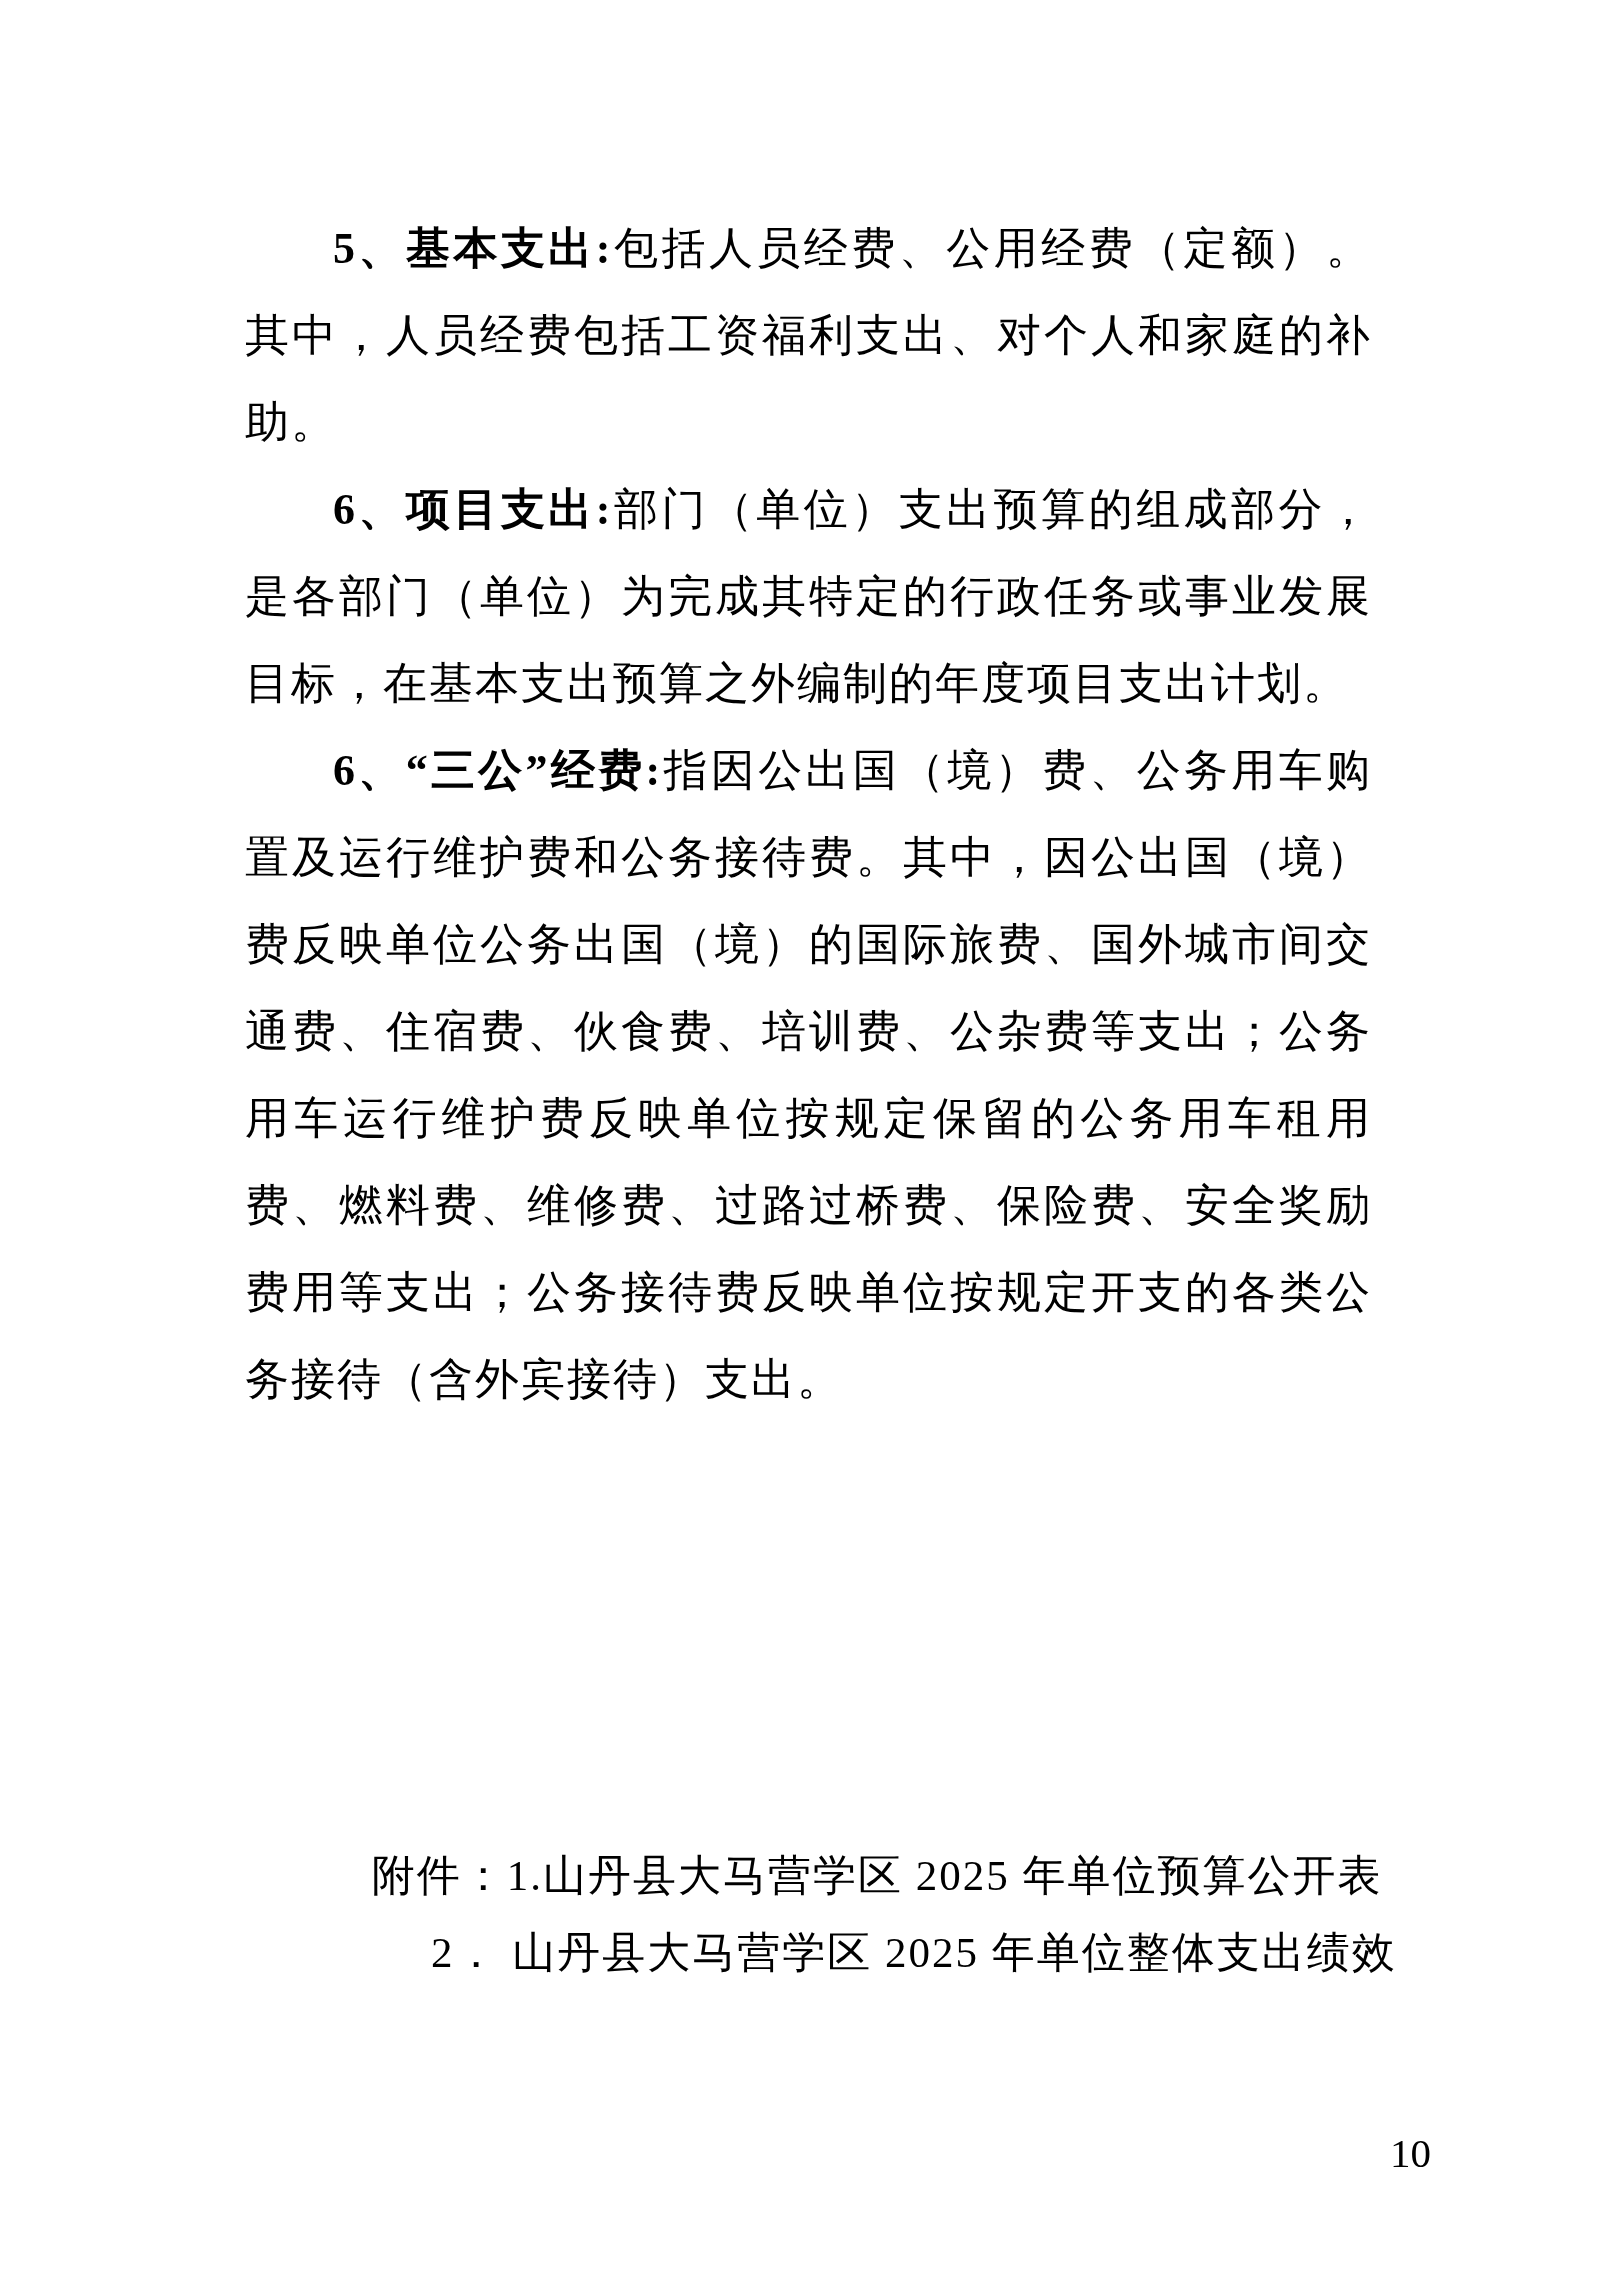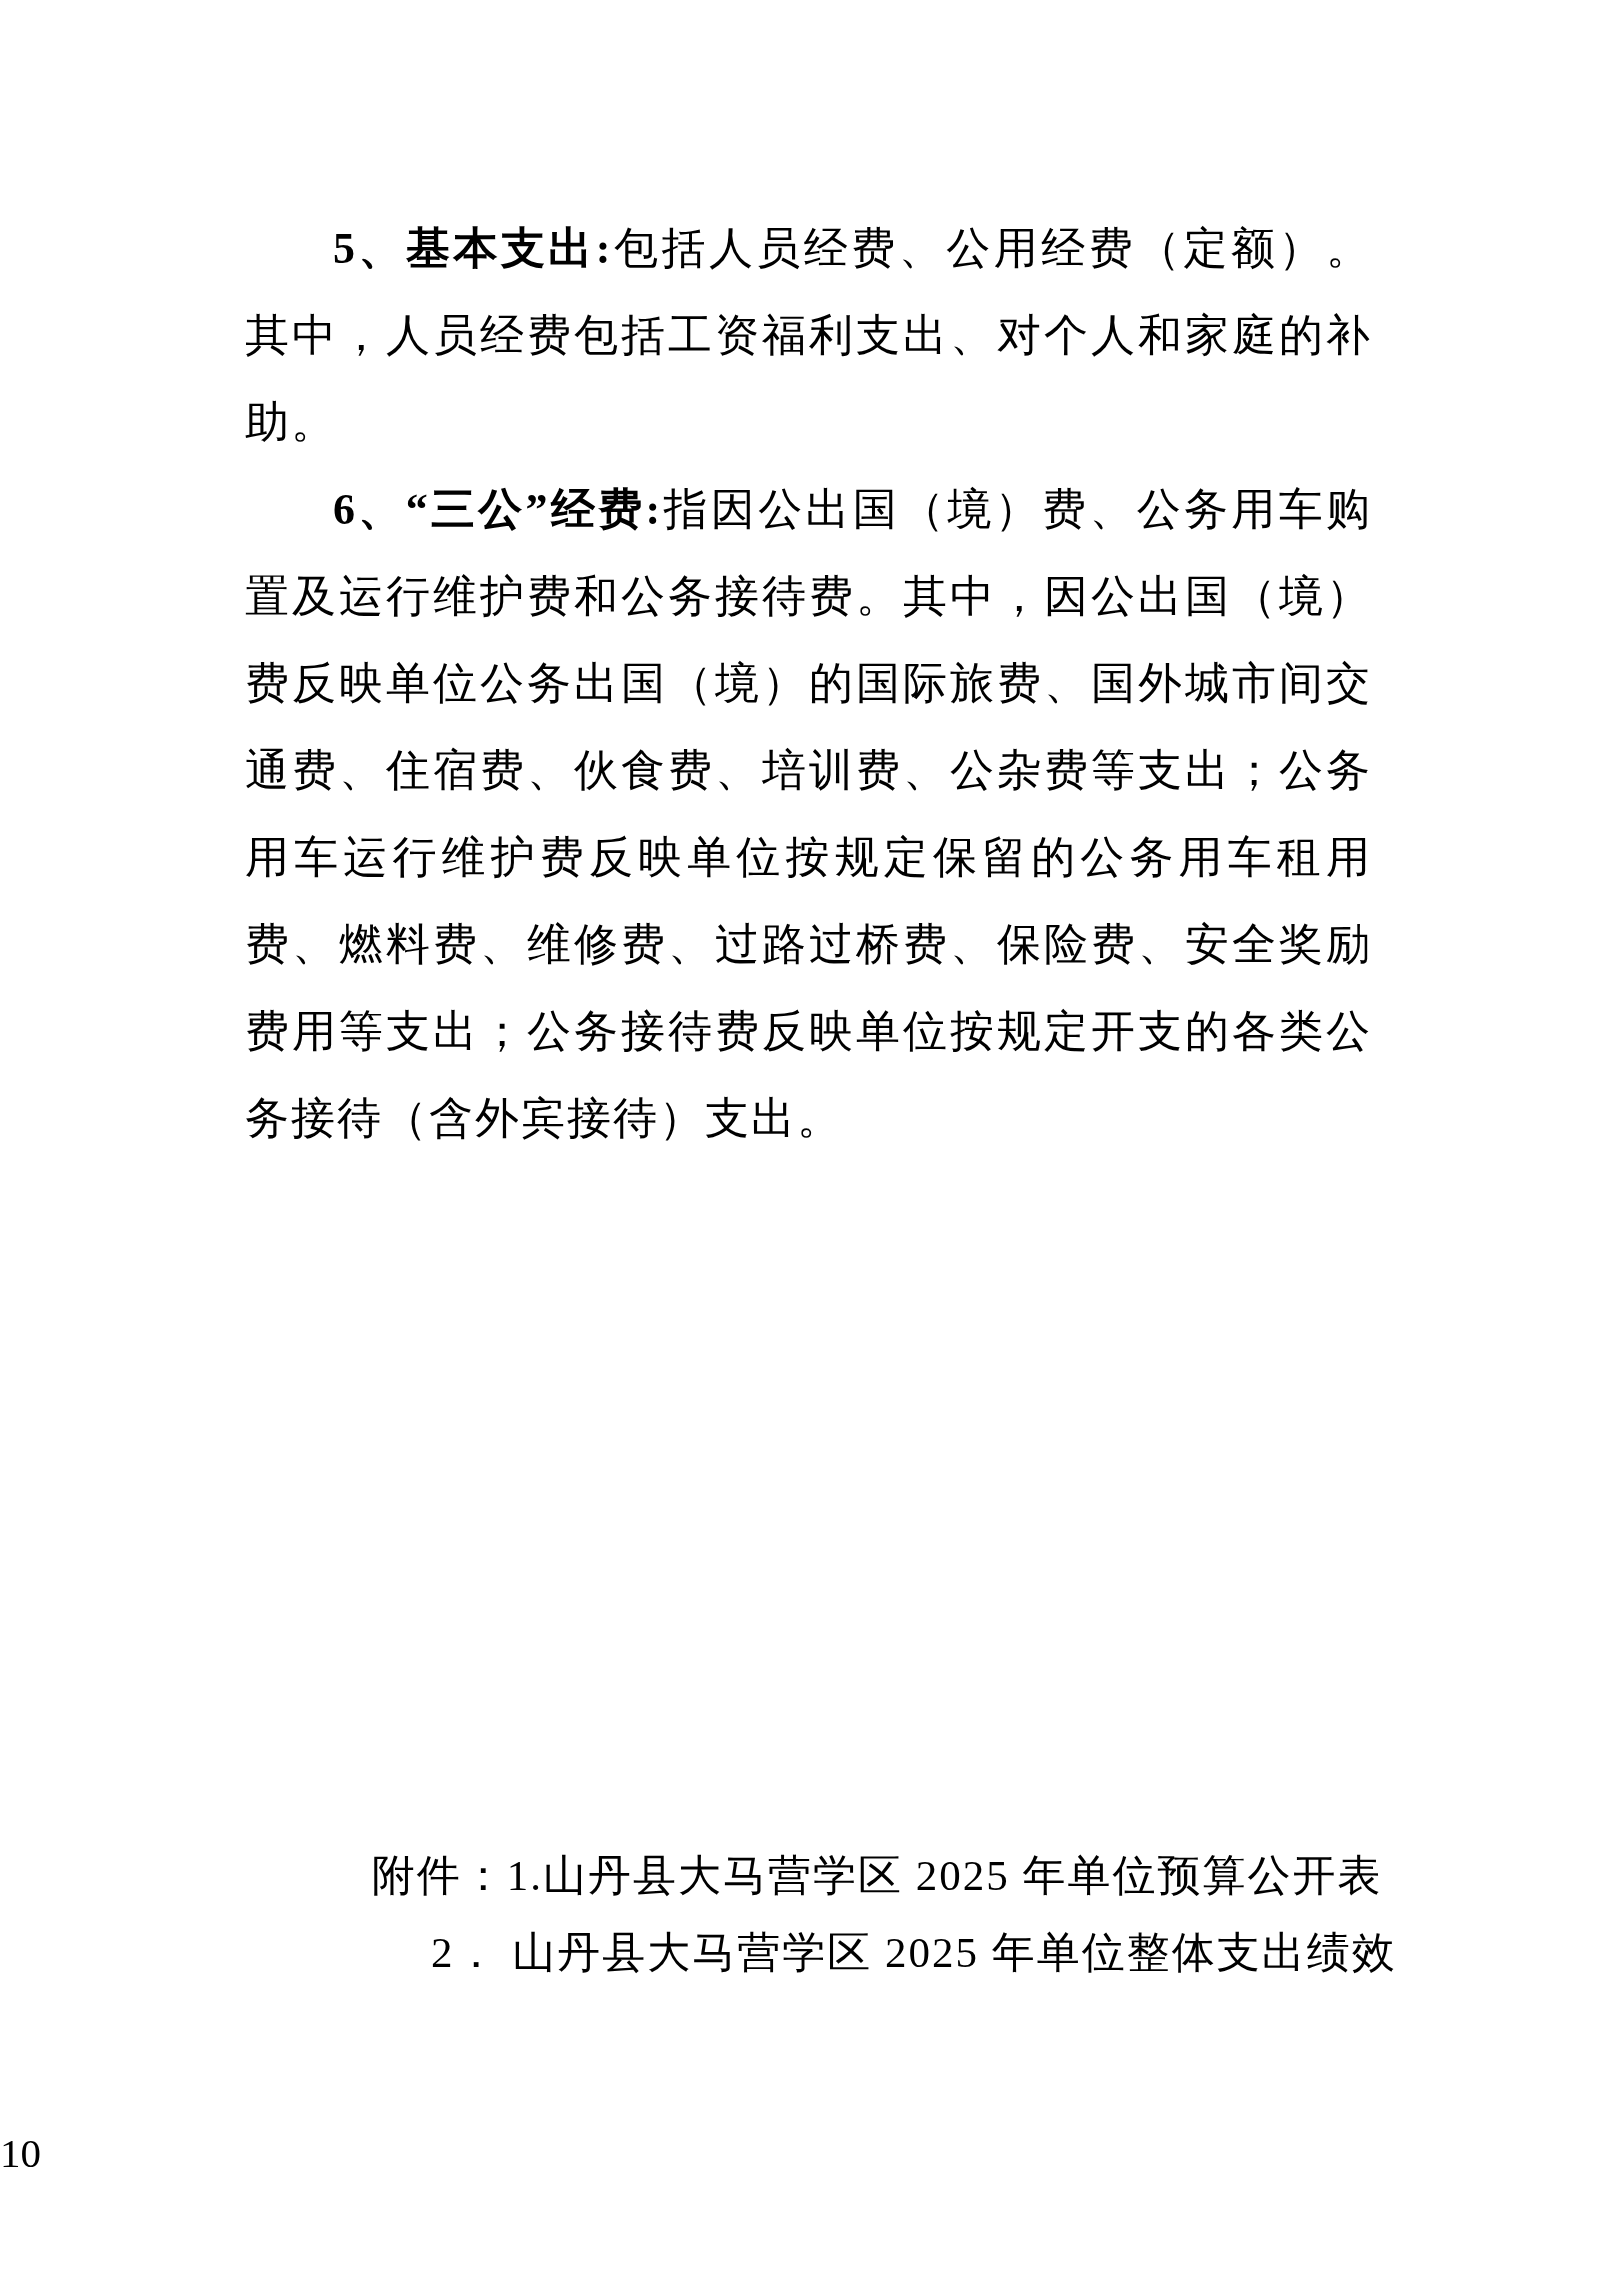--- a/index.html
+++ b/index.html
@@ -45,33 +45,36 @@
     letter-spacing: 2px;
   }
   .att-line-0 { padding-left: 88px; text-align: center; }
   .att-line-1 { padding-left: 186px; }
   .att-line-2 { padding-left: 258px; }
   .page-number {
     position: absolute;
     top: 2133px;
     left: 0;
     width: 100%;
-    text-align: left;
+    text-align: right;
     font-size: 41px;
     line-height: 1;
   }
 </style>
 </head>
 <body>
 
 <div class="page">
 
   <div class="body-text">
     <p>
       <span class="para-label">5、基本支出:</span><span>包括人员经费、公用经费（定额）。其中，人员经费包括工资福利支出、对个人和家庭的补助。</span>
+    </p>
+    <p>
+      <span class="para-label">6、项目支出:</span><span>部门（单位）支出预算的组成部分，是各部门（单位）为完成其特定的行政任务或事业发展目标，在基本支出预算之外编制的年度项目支出计划。</span>
     </p>
     <p>
       <span class="para-label">6、“三公”经费:</span><span>指因公出国（境）费、公务用车购置及运行维护费和公务接待费。其中，因公出国（境）费反映单位公务出国（境）的国际旅费、国外城市间交通费、住宿费、伙食费、培训费、公杂费等支出；公务用车运行维护费反映单位按规定保留的公务用车租用费、燃料费、维修费、过路过桥费、保险费、安全奖励费用等支出；公务接待费反映单位按规定开支的各类公务接待（含外宾接待）支出。</span>
     </p>
   </div>
 
   <div class="attachments">
     <div class="att-line-0">附件：1.山丹县大马营学区 2025 年单位预算公开表</div>
     <div class="att-line-1">2． 山丹县大马营学区 2025 年单位整体支出绩效</div>
   </div>

